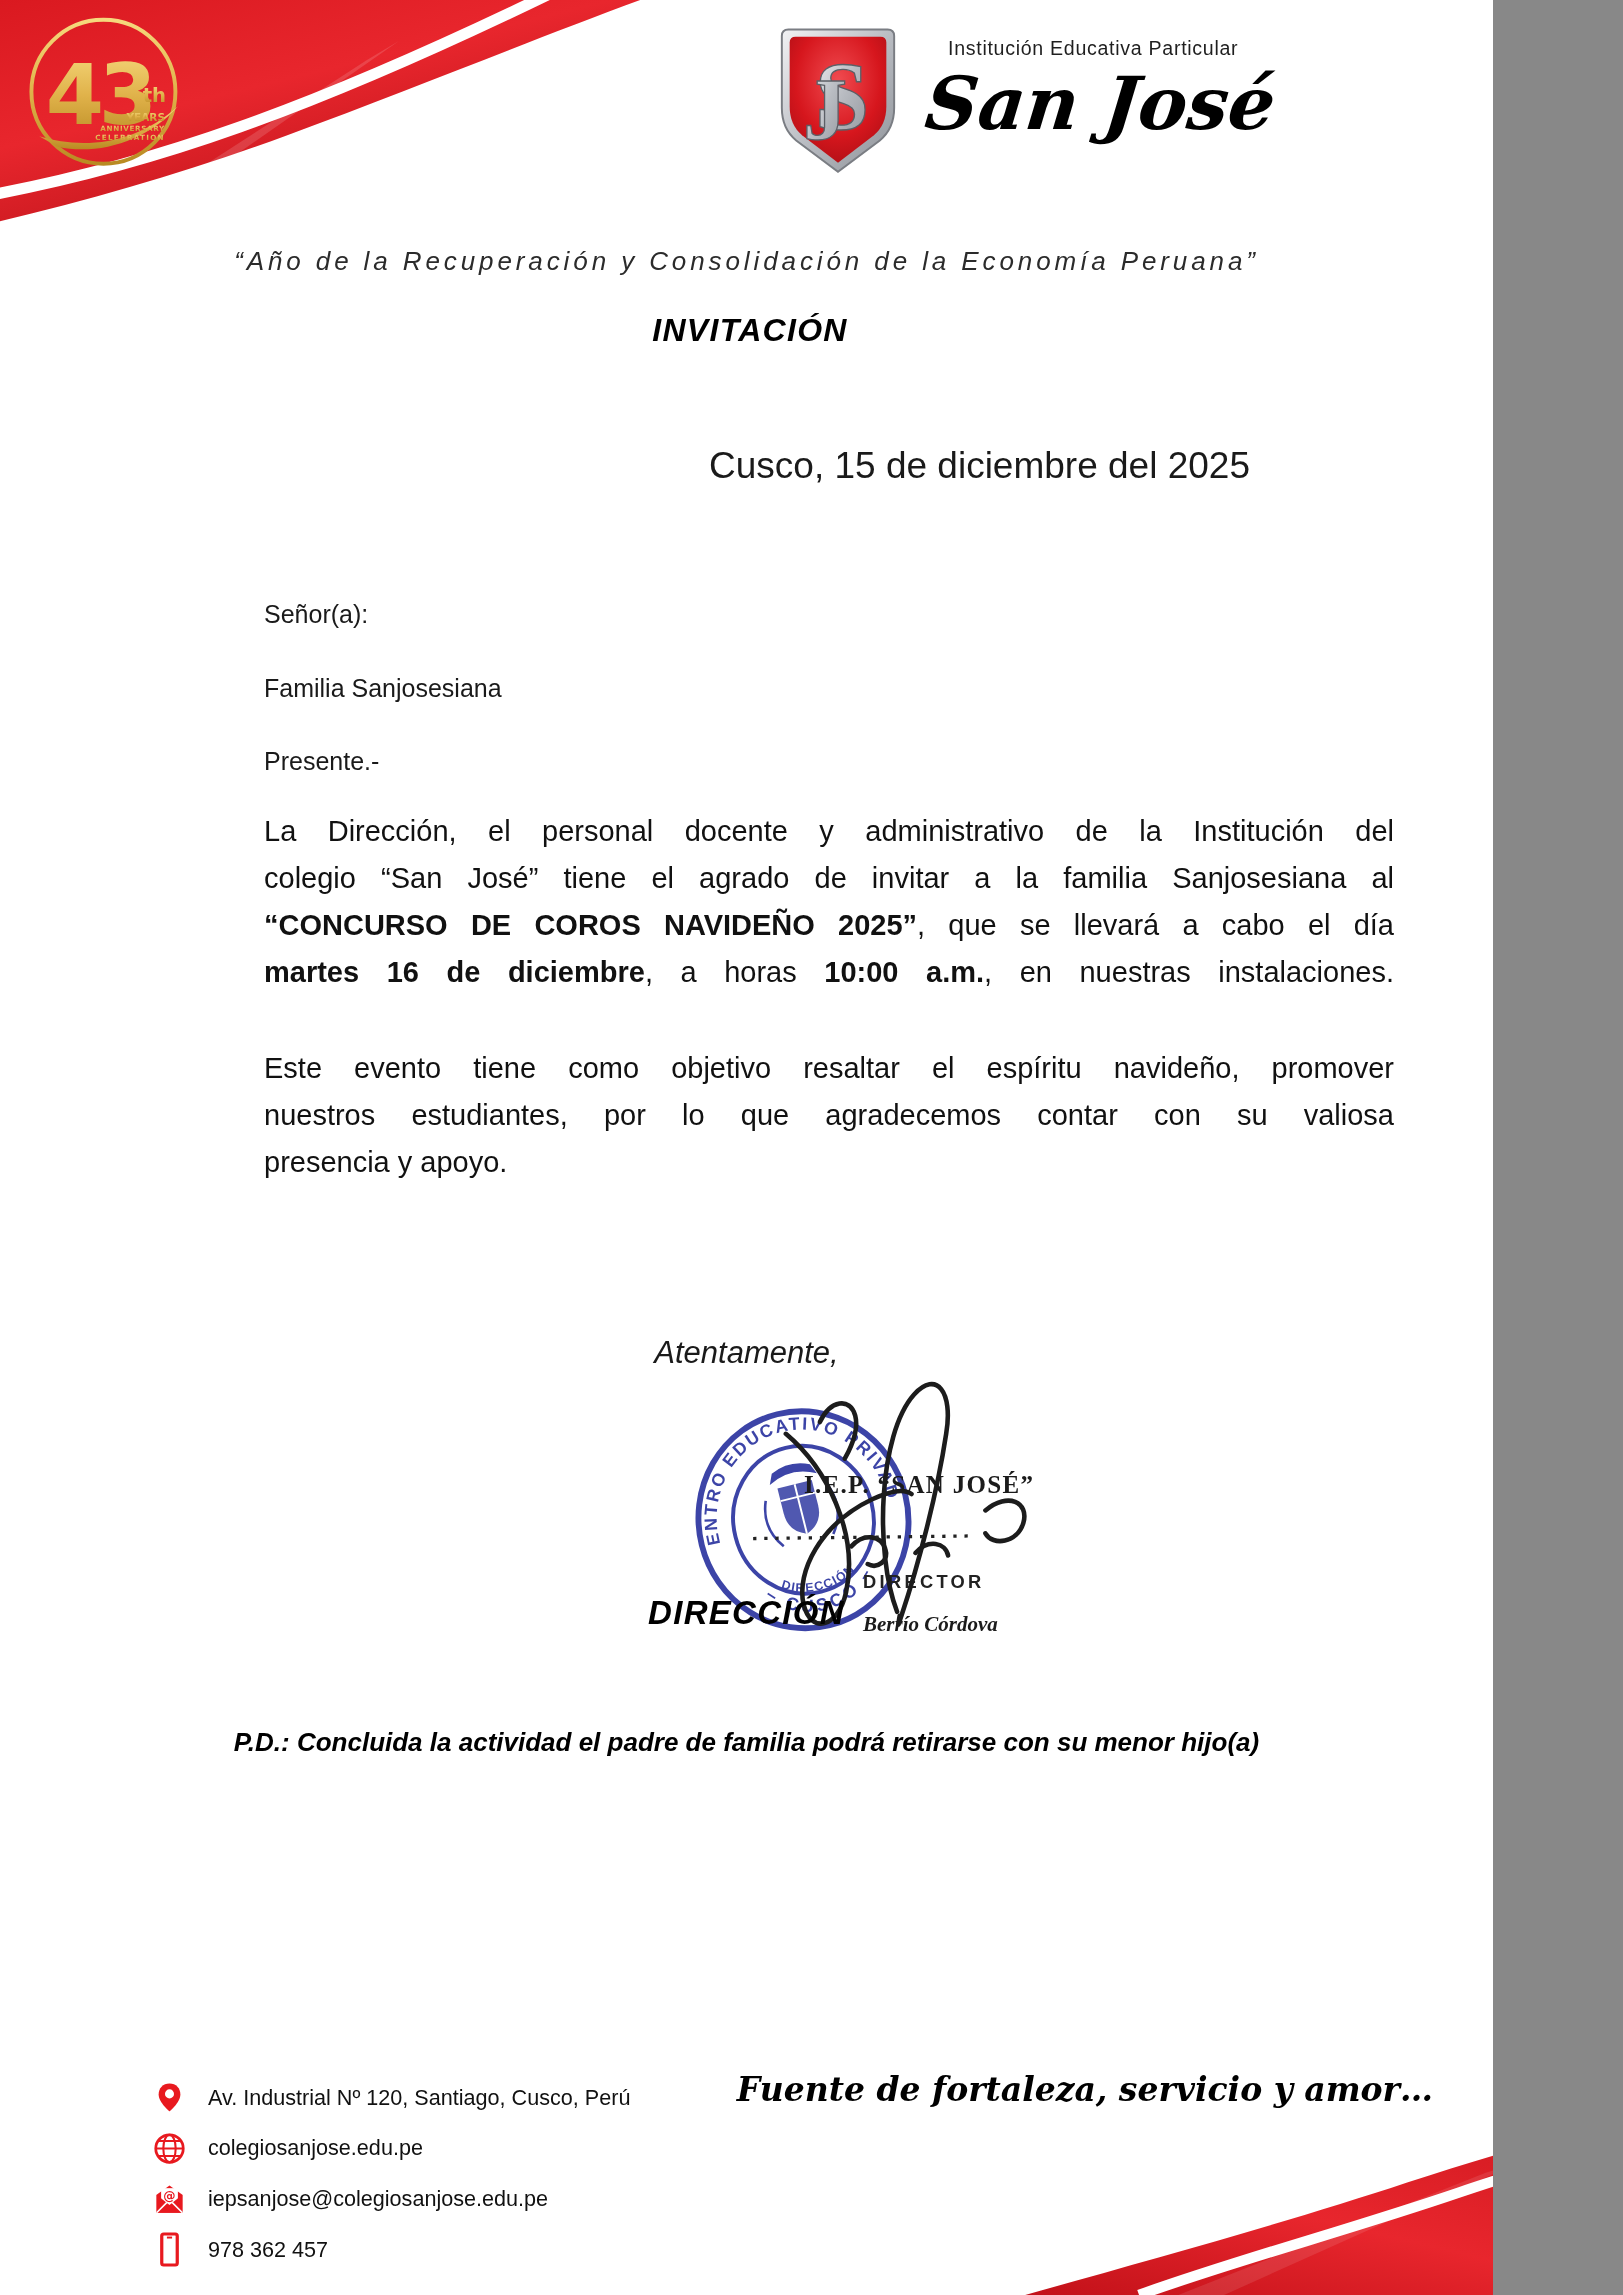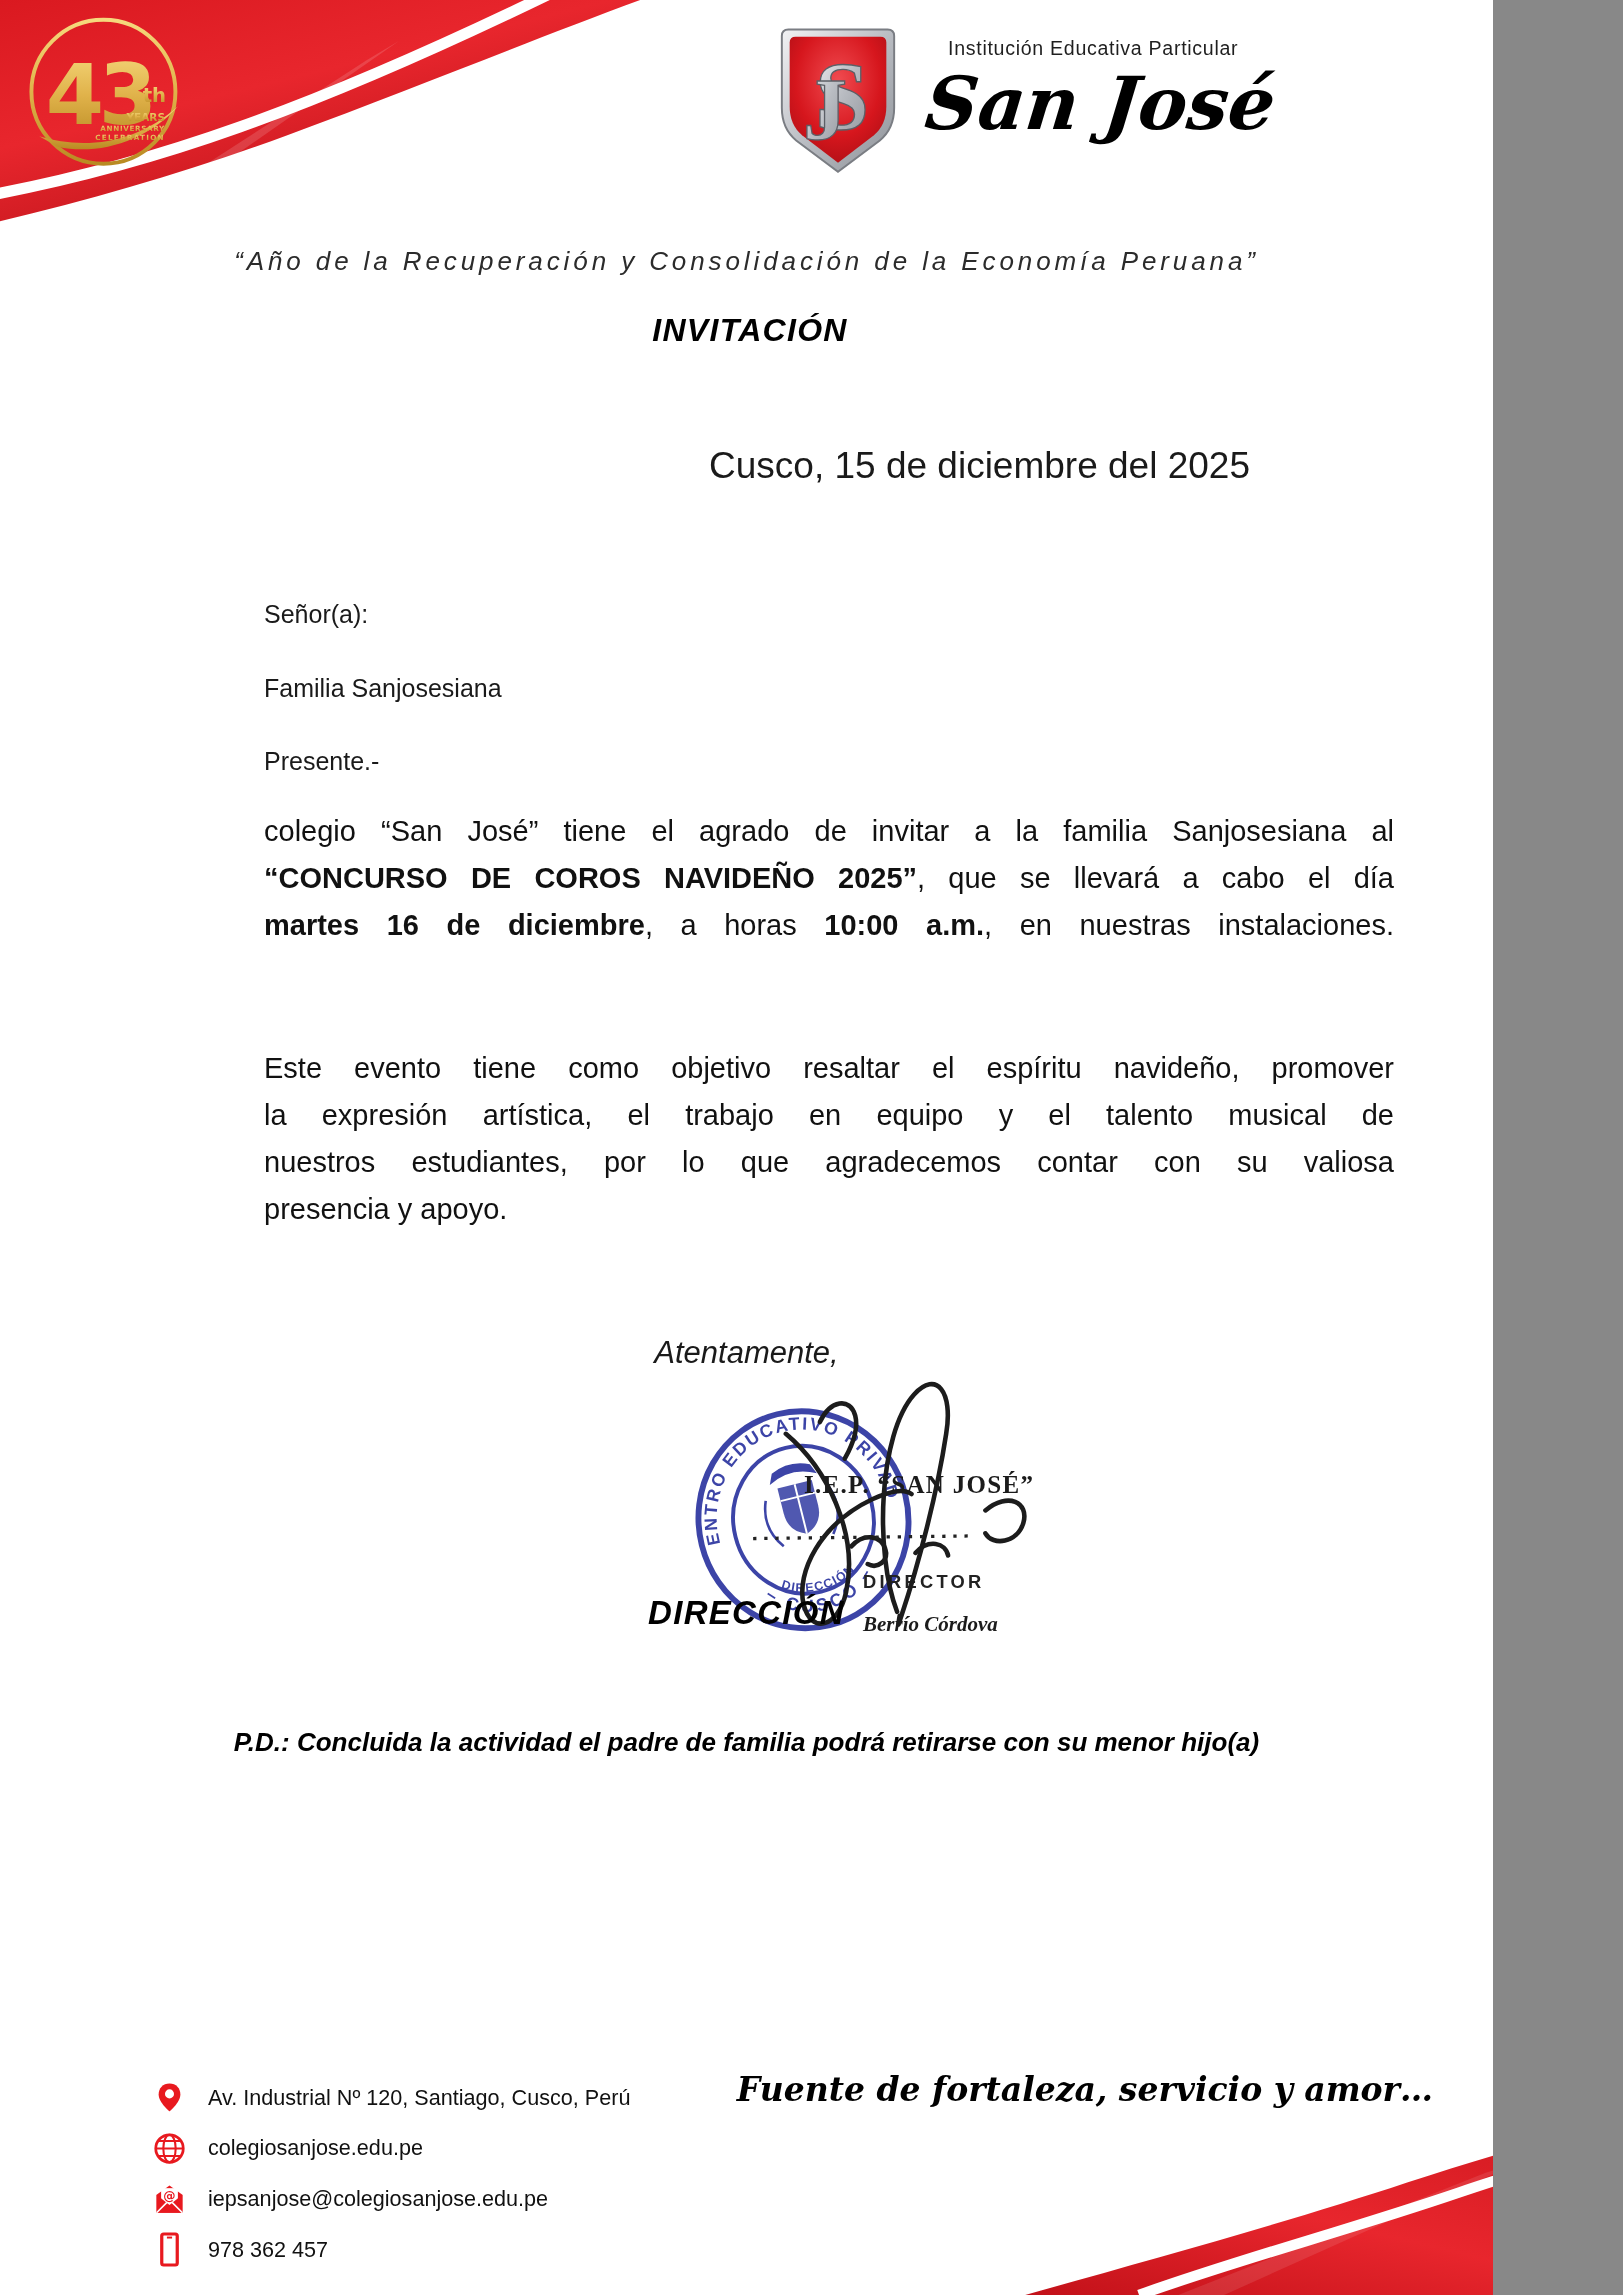--- a/index.html
+++ b/index.html
@@ -107,28 +107,28 @@
   <div class="abs center doc-title">INVITACIÓN</div>
   <div class="abs date-line">Cusco, 15 de diciembre del 2025</div>
 
   <div class="abs content" style="top:591px;">
     <div class="recipient-line">Señor(a):</div>
     <div class="recipient-line">Familia Sanjosesiana</div>
     <div class="recipient-line">Presente.-</div>
   </div>
 
   <div class="abs content para" style="top:808px;">
+    <div class="jline">La Dirección, el personal docente y administrativo de la Institución del</div>
     <div class="jline">colegio “San José” tiene el agrado de invitar a la familia Sanjosesiana al</div>
     <div class="jline"><span class="b">“CONCURSO DE COROS NAVIDEÑO 2025”</span><span>, que se llevará a cabo el día</span></div>
     <div class="jline"><span class="b">martes 16 de diciembre</span><span>, a horas </span><span class="b">10:00 a.m.</span><span>, en nuestras instalaciones.</span></div>
   </div>
 
   <div class="abs content para" style="top:1045px;">
     <div class="jline">Este evento tiene como objetivo resaltar el espíritu navideño, promover</div>
-    <div class="jline">la expresión artística, el trabajo en equipo y el talento musical de</div>
     <div class="jline">nuestros estudiantes, por lo que agradecemos contar con su valiosa</div>
     <div class="lline">presencia y apoyo.</div>
   </div>
 
   <div class="abs center closing">Atentamente,</div>
 
   <svg class="abs" style="left:681px;top:1394px;" width="262" height="262" viewBox="0 0 400 400">
     <g transform="rotate(-14 187 192)" stroke="#2c35a0" fill="none" opacity="0.92">
       <ellipse cx="187" cy="192" rx="160" ry="166" stroke-width="9"></ellipse>
       <ellipse cx="187" cy="192" rx="107" ry="113" stroke-width="6"></ellipse>

